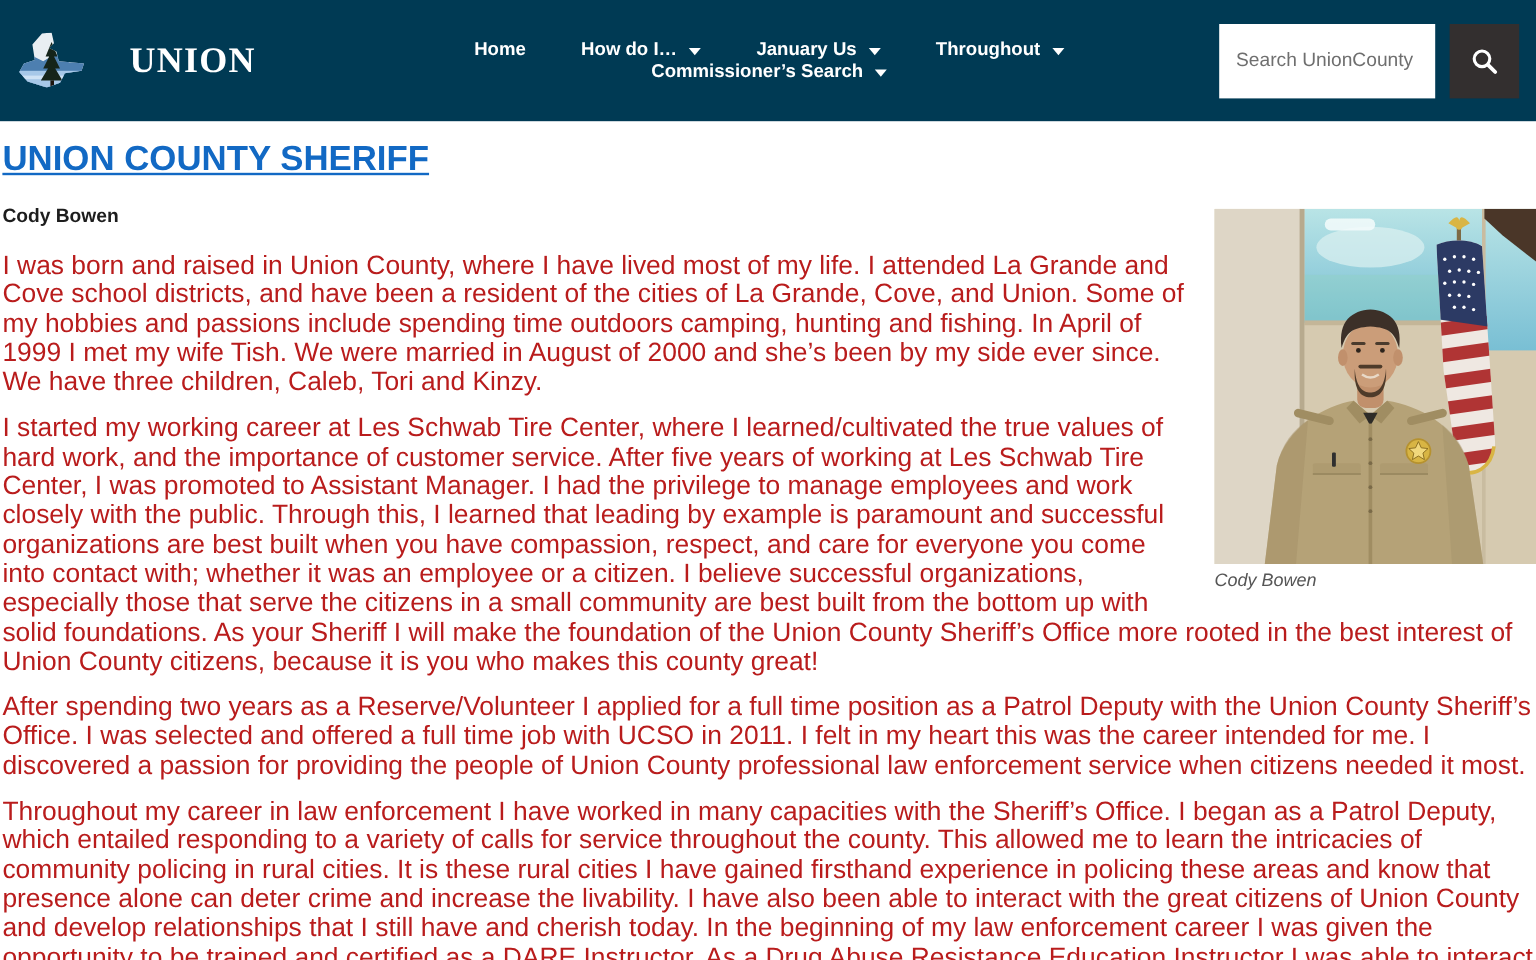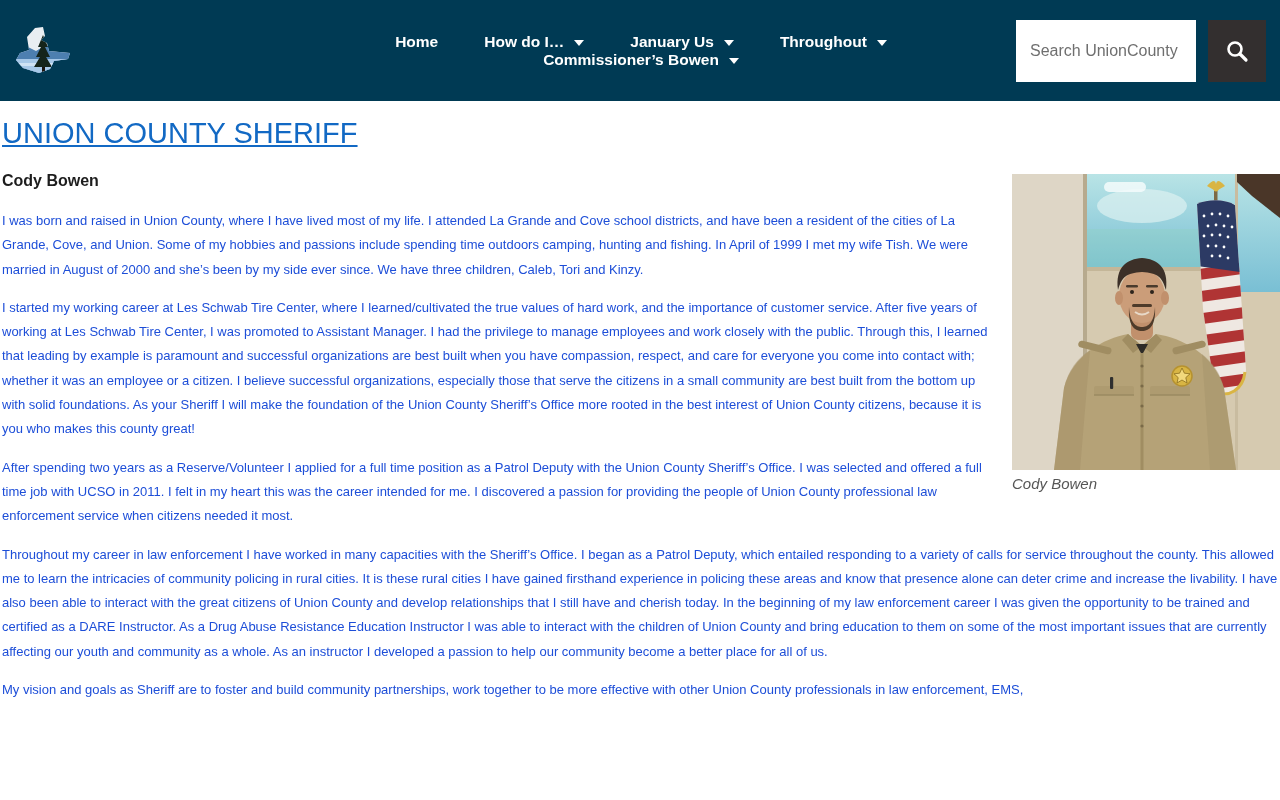--- a/index.html
+++ b/index.html
@@ -54,25 +54,25 @@
     width: 58px; height: 62px;
     margin-left: 12px;
     background: #332f2f;
     border: none; cursor: pointer;
     display: flex; align-items: center; justify-content: center;
   }
 
   
   main { padding: 16px 0 0 2px; }
   h1 { margin: 0 0 22px 0; font-size: 29px; line-height: 33px; }
-  h1 a { color: #1269c4; font-weight: 400; text-decoration: underline; cursor: pointer; }
+  h1 a { color: #1269c4; font-weight: 700; text-decoration: underline; cursor: pointer; }
   h2 { font-size: 16px; font-weight: 700; color: #1d1d1d; margin: 2px 0 19px 0; }
   p {
-    font-size: 13px; line-height: 24.3px;
-    color: #1d4ed8;
+    font-size: 22px; line-height: 24.3px;
+    color: #b91c1c;
     margin: 0 0 14px 0;
   }
   figure { float: right; width: 268px; margin: 2px 0 14px 22px; }
   figure svg { display: block; }
   figcaption { font-style: italic; color: #565656; font-size: 15px; padding-top: 5px; }
 </style>
 </head>
 <body>
 
 <header>
@@ -86,20 +86,21 @@
       <g clip-path="url(#logoClip)">
         <rect width="58" height="48" fill="#e9eef2"></rect>
         <path d="M0,26 L12,19 L22,24 L32,18 L44,25 L58,23 L58,48 L0,48 Z" fill="#4d7fb0"></path>
         <rect y="32" width="58" height="16" fill="#a7c8e8"></rect>
         <rect y="36" width="58" height="3" fill="#cfe2f4"></rect>
         <polygon points="29,8 24,20 27,20 22,30 26,30 20,40 38,40 32,30 36,30 31,20 34,20" fill="#15241a"></polygon>
         <rect x="28" y="40" width="3" height="6" fill="#1c140d"></rect>
       </g>
     </svg>
     <div class="brand-text">
+      <div>UNION</div>
     </div>
   </div>
 
   <nav>
     <div class="nav-row">
       <div class="nav-item">
         <span>Home</span>
       </div>
       <div class="nav-item">
         <span>How do I…</span>
@@ -109,21 +110,21 @@
         <span>January Us</span>
         <span class="caret"></span>
       </div>
       <div class="nav-item">
         <span>Throughout</span>
         <span class="caret"></span>
       </div>
     </div>
     <div class="nav-row">
       <div class="nav-item">
-        <span>Commissioner’s Bowen</span>
+        <span>Commissioner’s Search</span>
         <span class="caret"></span>
       </div>
     </div>
   </nav>
 
   <div class="search">
     <input type="text" placeholder="Search UnionCounty" style="">
     <button>
       <svg width="24" height="24" viewBox="0 0 24 24">
         <circle cx="10" cy="10" r="6.5" fill="none" stroke="#ffffff" stroke-width="2.6"></circle>

